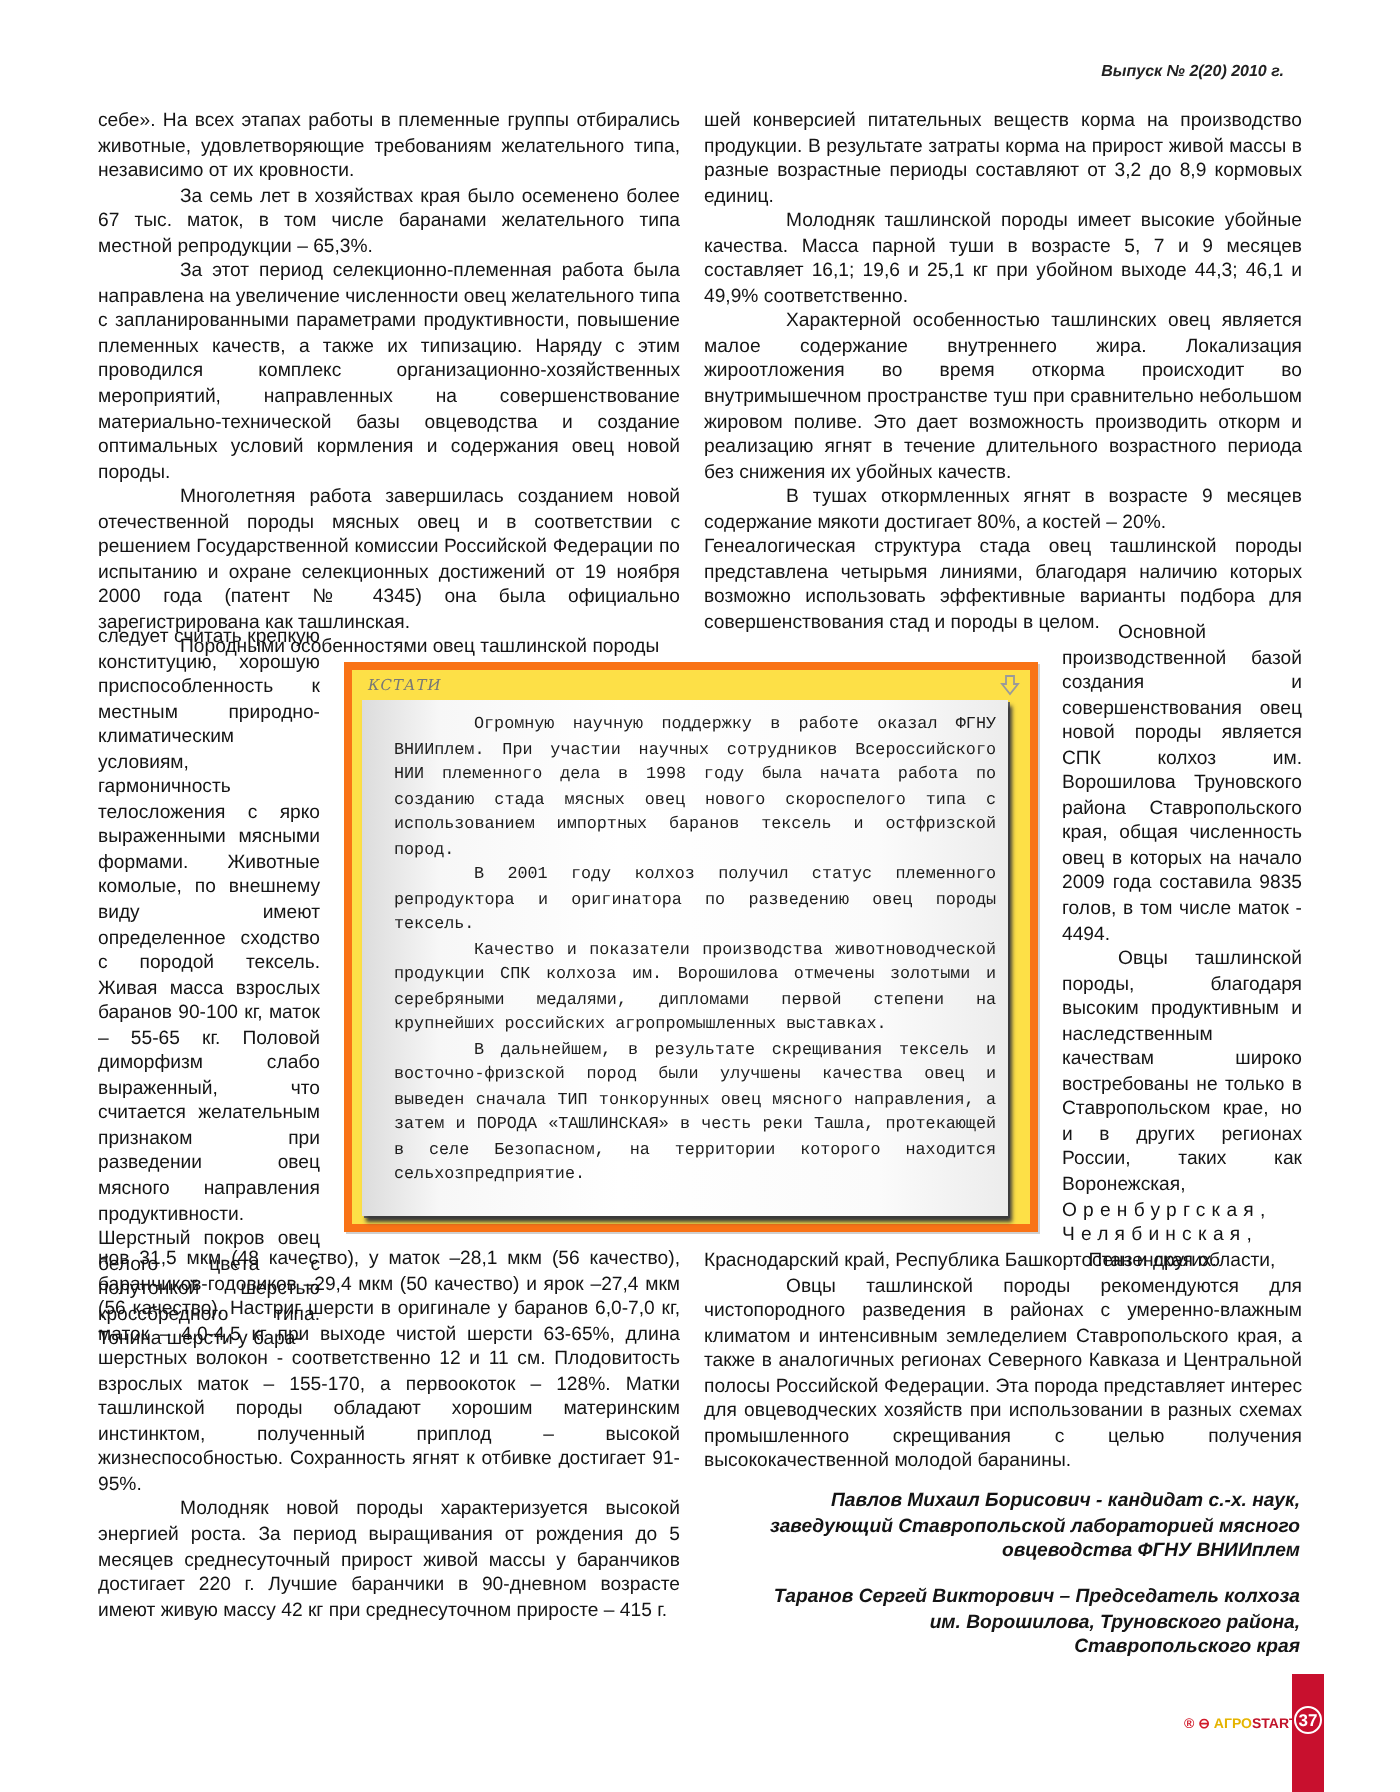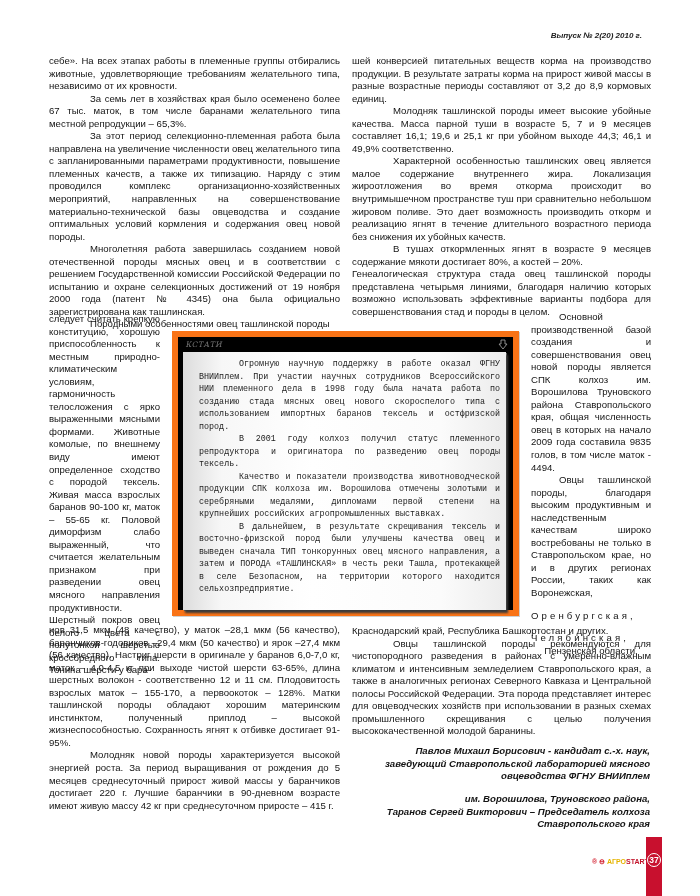--- a/index.html
+++ b/index.html
@@ -17,29 +17,29 @@
     hyphens: manual;
   }
   .txt p { text-indent: 0; }
   .txt p.ind { text-indent: 41px; }
 
   #col-left-top { left: 49px; top: 55px; width: 291px; }
   #col-right-top { left: 352px; top: 55px; width: 299px; }
 
   #col-left-narrow { left: 49px; top: 313px; width: 111px; text-align: justify; }
   #col-right-narrow { left: 531px; top: 311px; width: 120px; }
-  #col-right-narrow .spaced { letter-spacing: 3.1px; text-align: justify; margin-top: 10px; }
+  #col-right-narrow .spaced { letter-spacing: 3.1px; text-align: justify; }
 
   #col-left-bottom { left: 49px; top: 624px; width: 291px; }
   #col-right-bottom { left: 352px; top: 625px; width: 299px; }
 
   
   .kstati {
     position: absolute; left: 172px; top: 331px; width: 347px; height: 285px;
-    border: 6px solid #f97316; background: #000000;
+    border: 4px solid #f97316; background: #fde047;
     box-shadow: 1px 1px 0 #cfcfcf;
   }
   .kstati-head {
     position: absolute; left: 8px; top: 3px;
     font-family: "DejaVu Serif", serif; font-style: italic; font-size: 7.5px; color: #777;
     letter-spacing: 0.5px;
   }
   .kstati-icon {
     position: absolute; right: 5px; top: 2px; width: 10px; height: 11px;
   }
@@ -135,22 +135,22 @@
   <p>Краснодарский край, Республика Башкортостан и других.</p>
   <p class="ind">Овцы ташлинской породы рекомендуются для чистопородного разведения в районах с умеренно-влажным климатом и интенсивным земледелием Ставропольского края, а также в аналогичных регионах Северного Кавказа и Центральной полосы Российской Федерации. Эта порода представляет интерес для овцеводческих хозяйств при использовании в разных схемах промышленного скрещивания с целью получения высококачественной молодой баранины.</p>
 </div>
 
 <div class="sig" id="sig1">
   <div>Павлов Михаил Борисович - кандидат с.-х. наук,</div>
   <div>заведующий Ставропольской лабораторией мясного</div>
   <div>овцеводства ФГНУ ВНИИплем</div>
 </div>
 <div class="sig" id="sig2">
+  <div>Таранов Сергей Викторович – Председатель колхоза</div>
   <div>им. Ворошилова, Труновского района,</div>
-  <div>Таранов Сергей Викторович – Председатель колхоза</div>
   <div>Ставропольского края</div>
 </div>
 
 <div class="brand">
   <span class="c1">® ⊖</span>
   <span class="c2">АГРО</span><span class="c3">START</span>
 </div>
 <div class="redbar"></div>
 <div class="pagenum">37</div>
 

